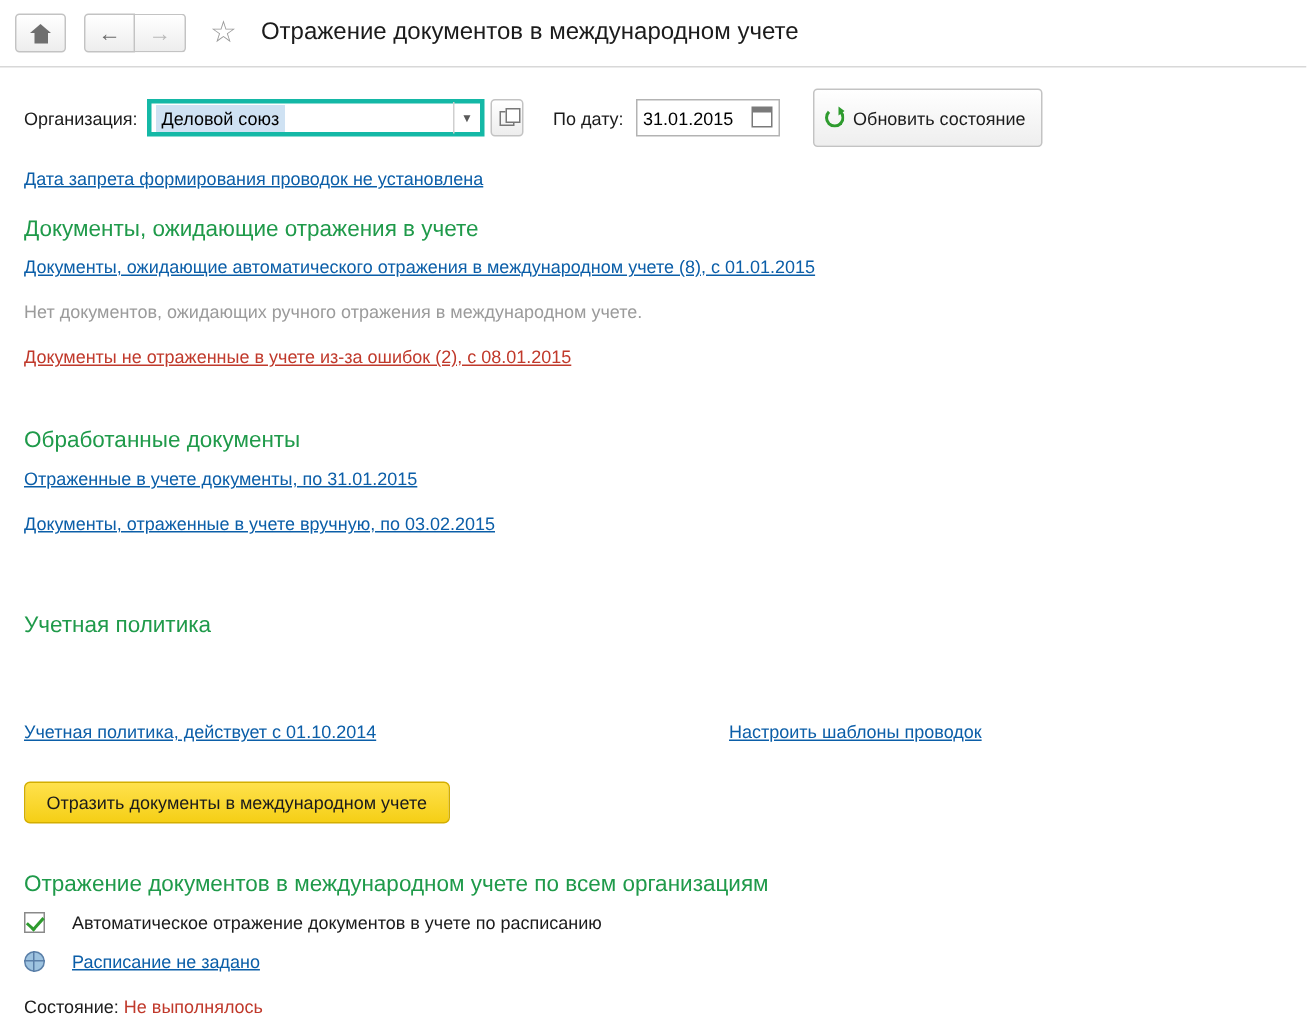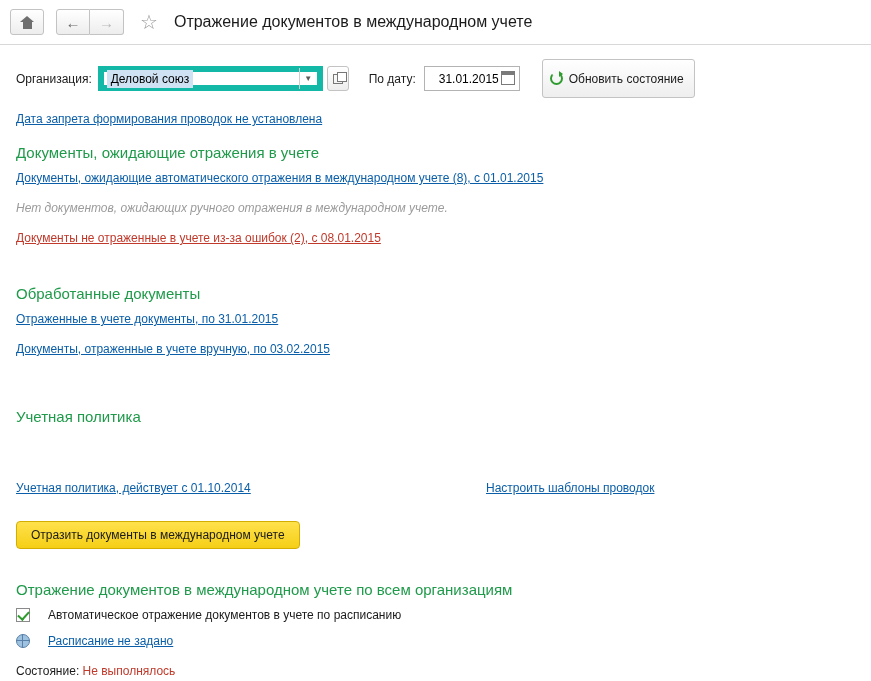--- a/index.html
+++ b/index.html
@@ -95,21 +95,21 @@
     text-align: right;
   }
   .lbl { color: #1b1b1b; font-size: 12px; }
   .org-label { margin-right: 6px; }
 
   .field-wrap {
     display: flex;
     align-items: center;
   }
   .input-box {
-    border: 6px solid #14b8a6;
+    border: 3px solid #14b8a6;
     background: #ffffff;
     height: 25px;
     display: flex;
     align-items: center;
     position: relative;
   }
   .input-box .txt {
     padding: 0 4px;
     background: #cfe2f3;
     color: #000;
@@ -151,21 +151,21 @@
   }
 
   .date-label { margin-left: 20px; margin-right: 8px; }
   .date-box {
     border: 1px solid #b3b3b3;
     background: #fff;
     height: 25px;
     width: 96px;
     display: flex;
     align-items: center;
-    padding-left: 14px;
+    padding-left: 4px;
     position: relative;
   }
   .date-box .dval { font-size: 12px; color:#000; }
   .cal-ico {
     position: absolute; right: 4px; top: 4px;
     width: 14px; height: 14px;
     border: 1px solid #7a7a7a;
     background: #fff;
   }
   .cal-ico:before {
@@ -351,21 +351,21 @@
     <a class="link">Дата запрета формирования проводок не установлена</a>
   </div>
 
   
   <h2 class="section">Документы, ожидающие отражения в учете</h2>
 
   <div class="line">
     <a class="link">Документы, ожидающие автоматического отражения в международном учете (8), с 01.01.2015</a>
   </div>
 
-  <div class="line" style="margin-top:16px;font-style:italic;">
+  <div class="line" style="margin-top:16px;">
     <span class="gray-text">Нет документов, ожидающих ручного отражения в международном учете.</span>
   </div>
 
   <div class="line" style="margin-top:16px;">
     <a class="link err">Документы не отраженные в учете из-за ошибок (2), с 08.01.2015</a>
   </div>
 
   
   <h2 class="section" style="margin-top:40px;">Обработанные документы</h2>
 

